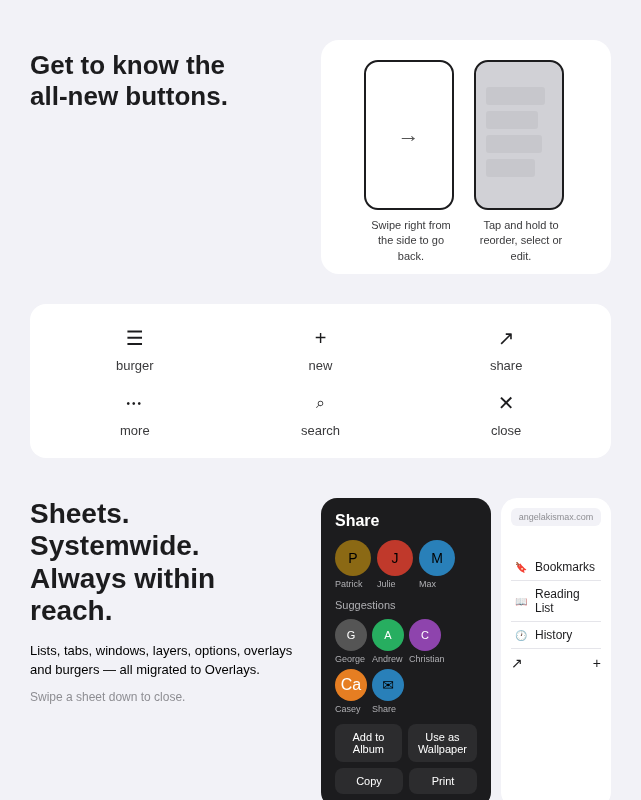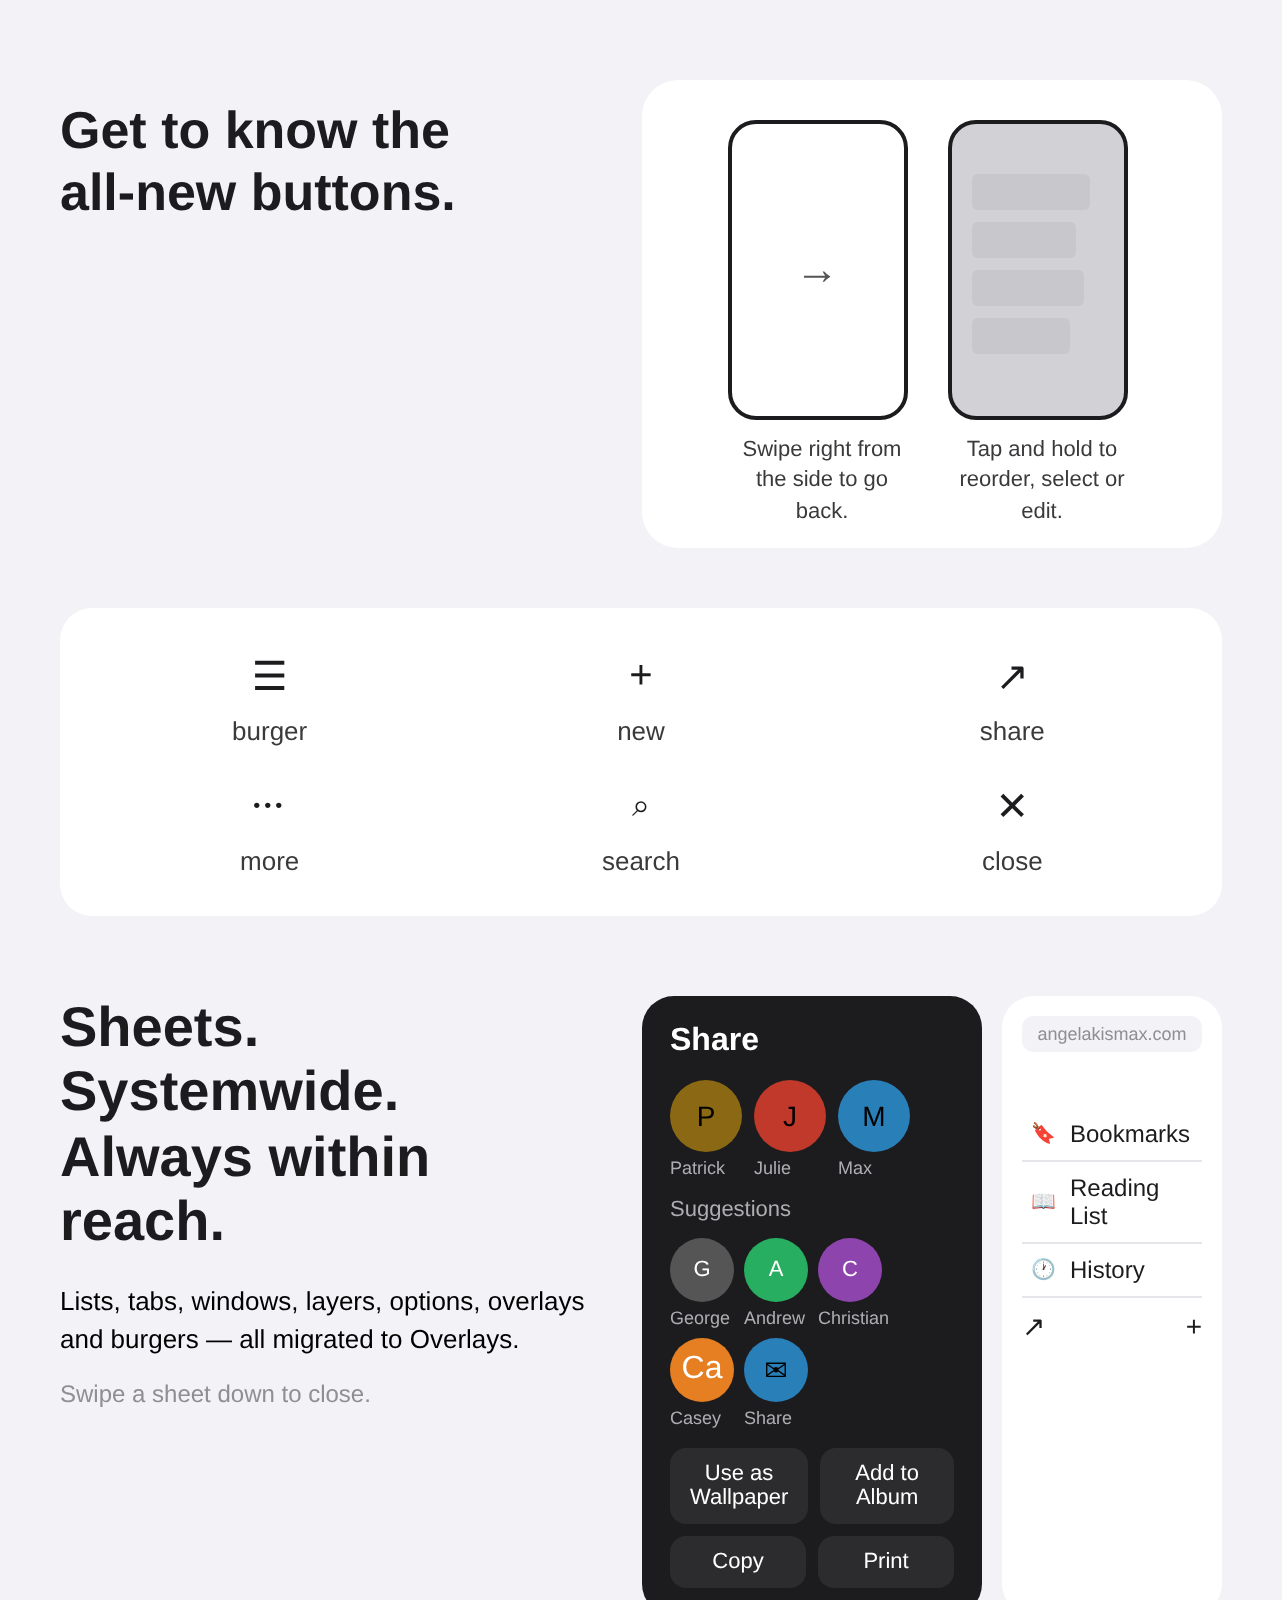--- a/index.html
+++ b/index.html
@@ -387,22 +387,22 @@
           <div class="sug-av sav-casey" style="color:white;font-size:16px;">Ca</div>
           <div class="avatar-name">Casey</div>
         </div>
         <div>
           <div class="sug-av sav-mail">✉</div>
           <div class="avatar-name">Share</div>
         </div>
       </div>
       <div class="share-actions">
         <div class="share-action-row">
+          <div class="share-action-btn">Add to Album</div>
           <div class="share-action-btn">Use as Wallpaper</div>
-          <div class="share-action-btn">Add to Album</div>
         </div>
         <div class="share-action-row">
           <div class="share-action-btn">Copy</div>
           <div class="share-action-btn">Print</div>
         </div>
       </div>
     </div>
 
     <div class="safari-sheet">
       <div class="safari-url">angelakismax.com</div>

